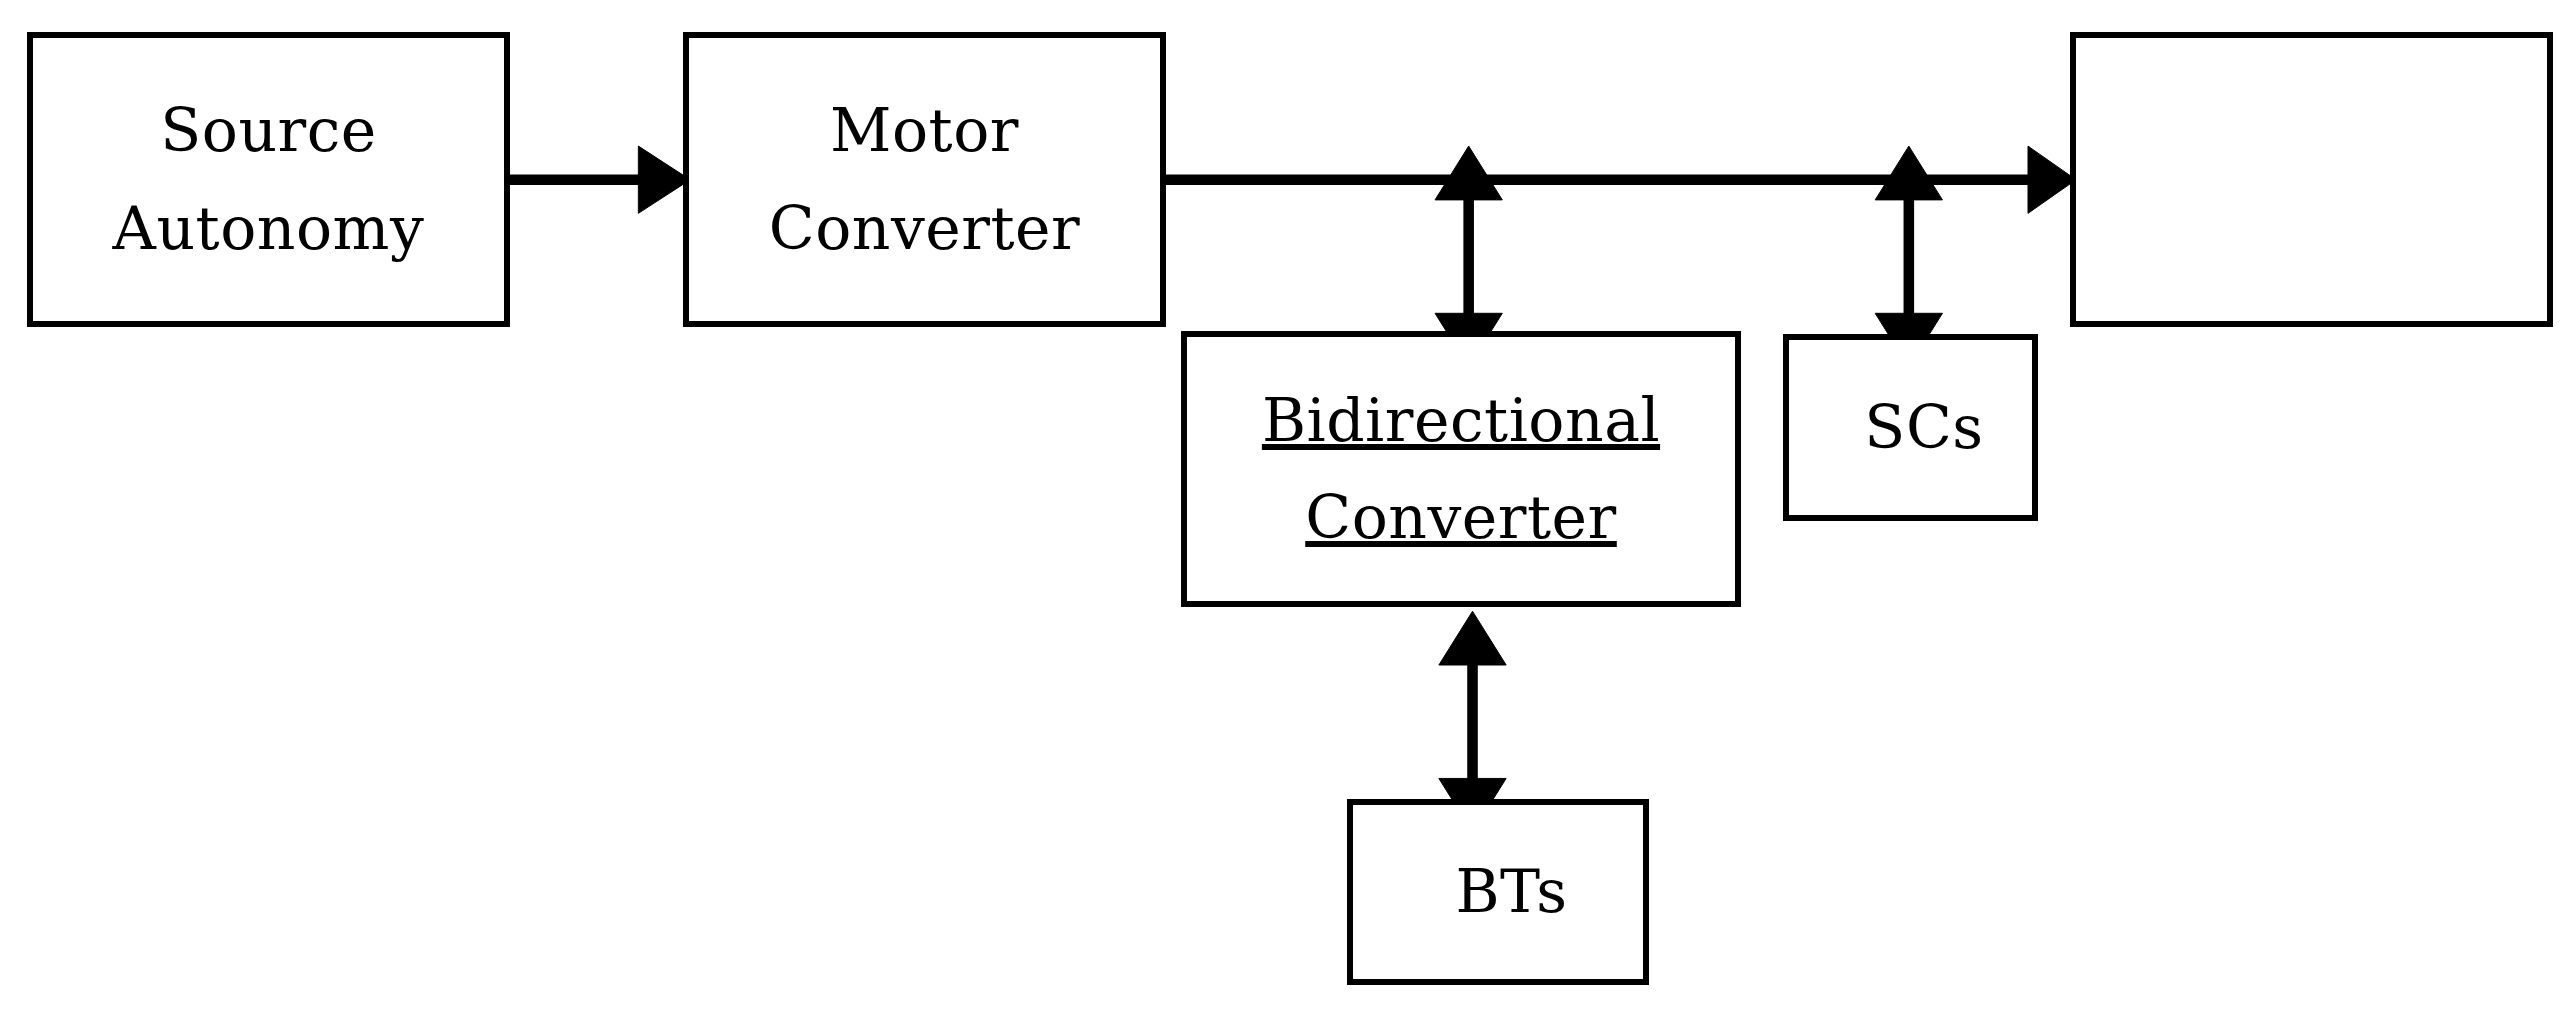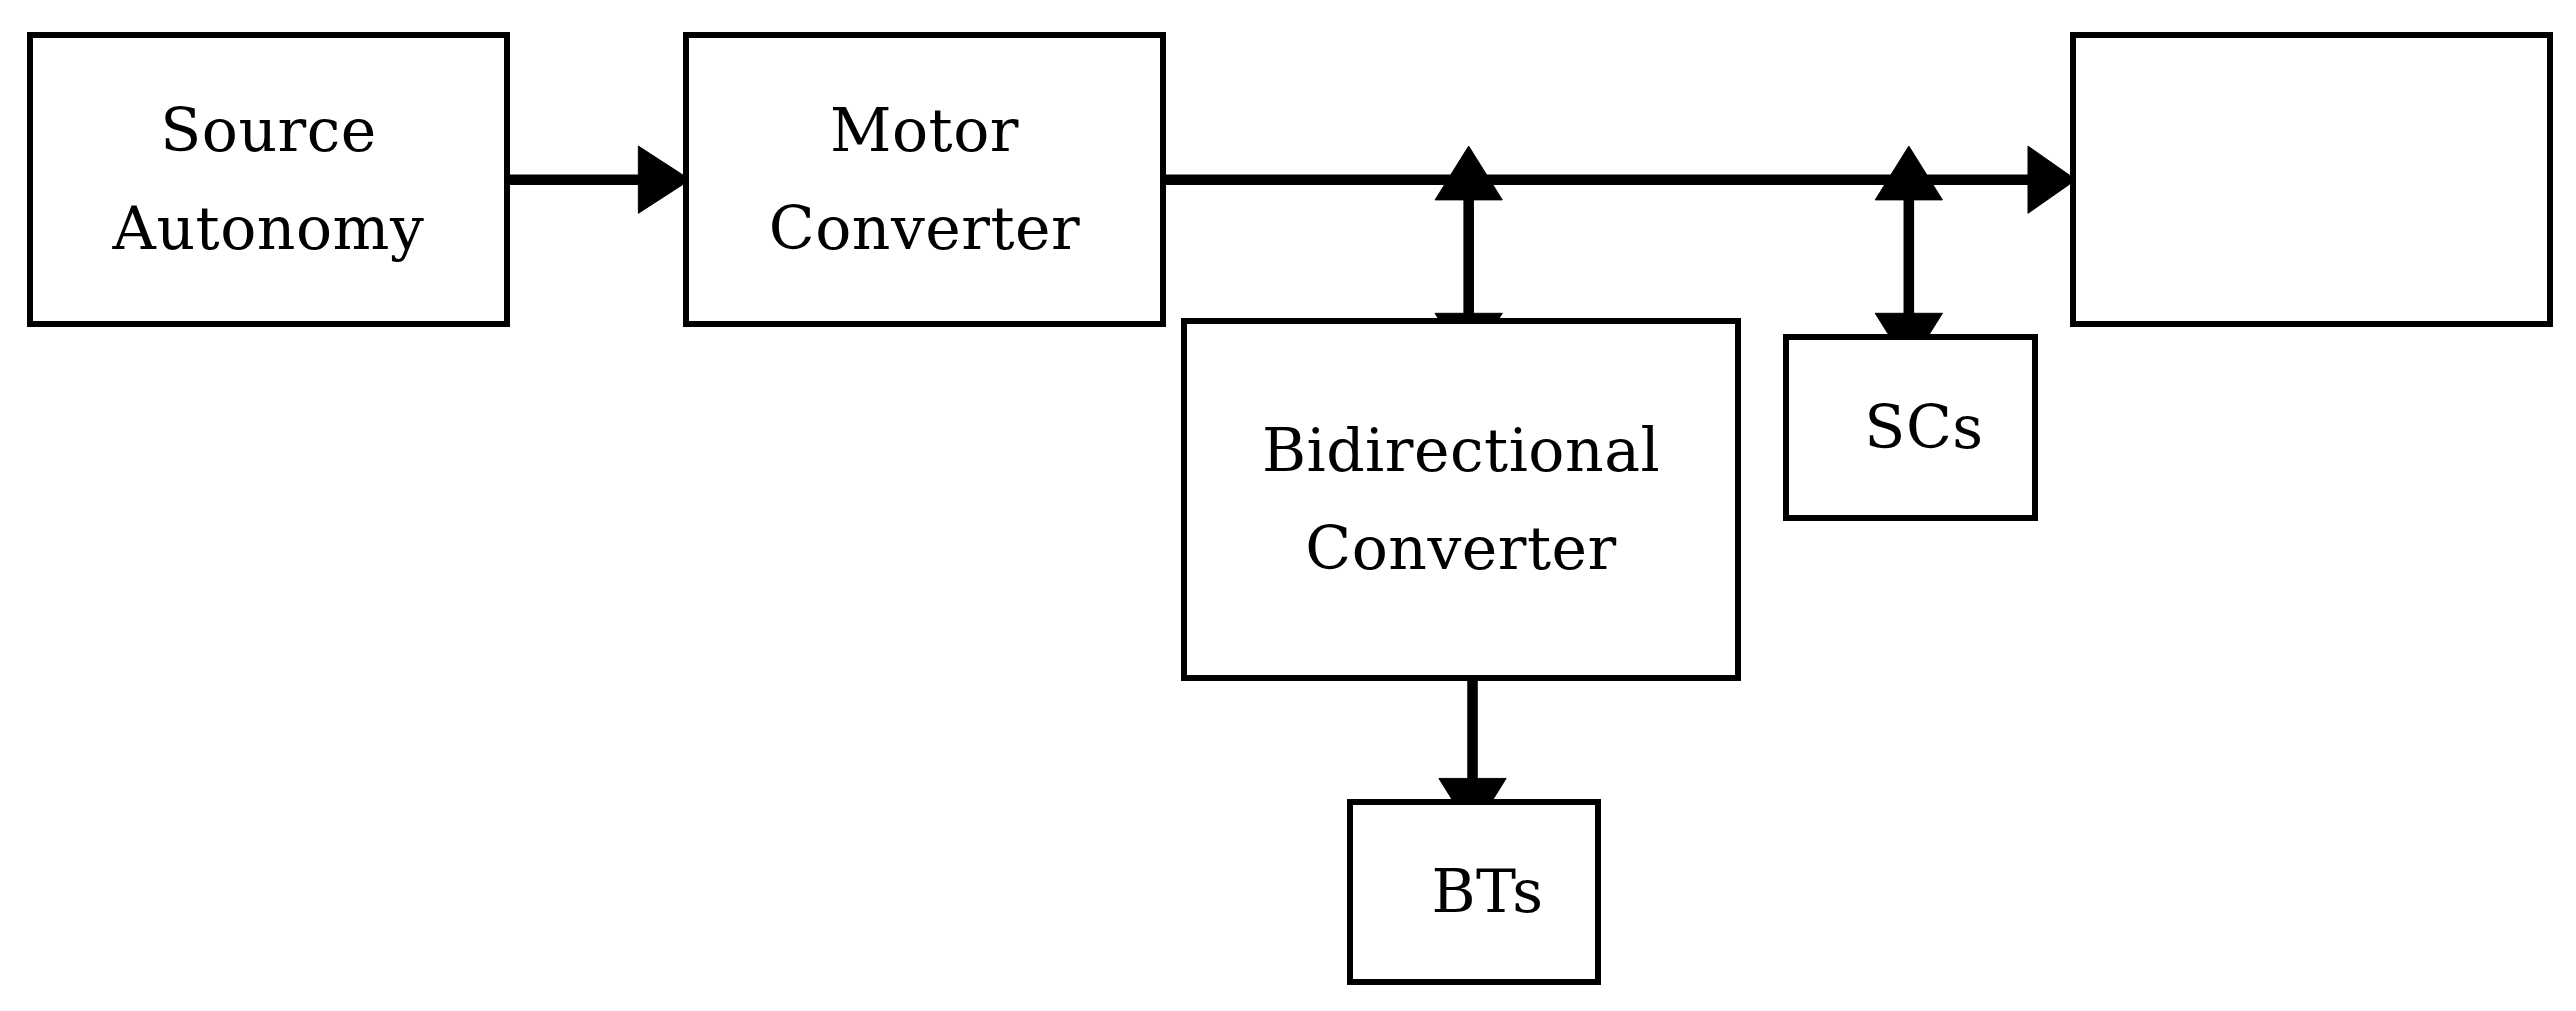--- a/index.html
+++ b/index.html
@@ -35,23 +35,23 @@
   .node .line {
     display: block;
     white-space: nowrap;
   }
   .node.small { font-size: 60px; padding-left: 27px; }
 
   
   #node-autonomy-source   { left: 27px;   top: 32px;  width: 483px; height: 295px; }
   #node-boost-converter   { left: 683px;  top: 32px;  width: 483px; height: 295px; }
   #node-inverter-motor    { left: 2070px; top: 32px;  width: 483px; height: 295px; }
-  #node-bidirectional     { left: 1181px; top: 318px; width: 560px; height: 363px; }
+  #node-bidirectional     { left: 1181px; top: 331px; width: 560px; height: 276px; text-decoration: underline; }
   #node-scs               { left: 1783px; top: 334px; width: 255px; height: 187px; }
-  #node-bts               { left: 1347px; top: 799px; width: 254px; height: 186px; }
+  #node-bts               { left: 1347px; top: 799px; width: 302px; height: 186px; }
 
   
   #wires {
     position: absolute;
     left: 0;
     top: 0;
     width: 2576px;
     height: 1011px;
     pointer-events: none;
   }

